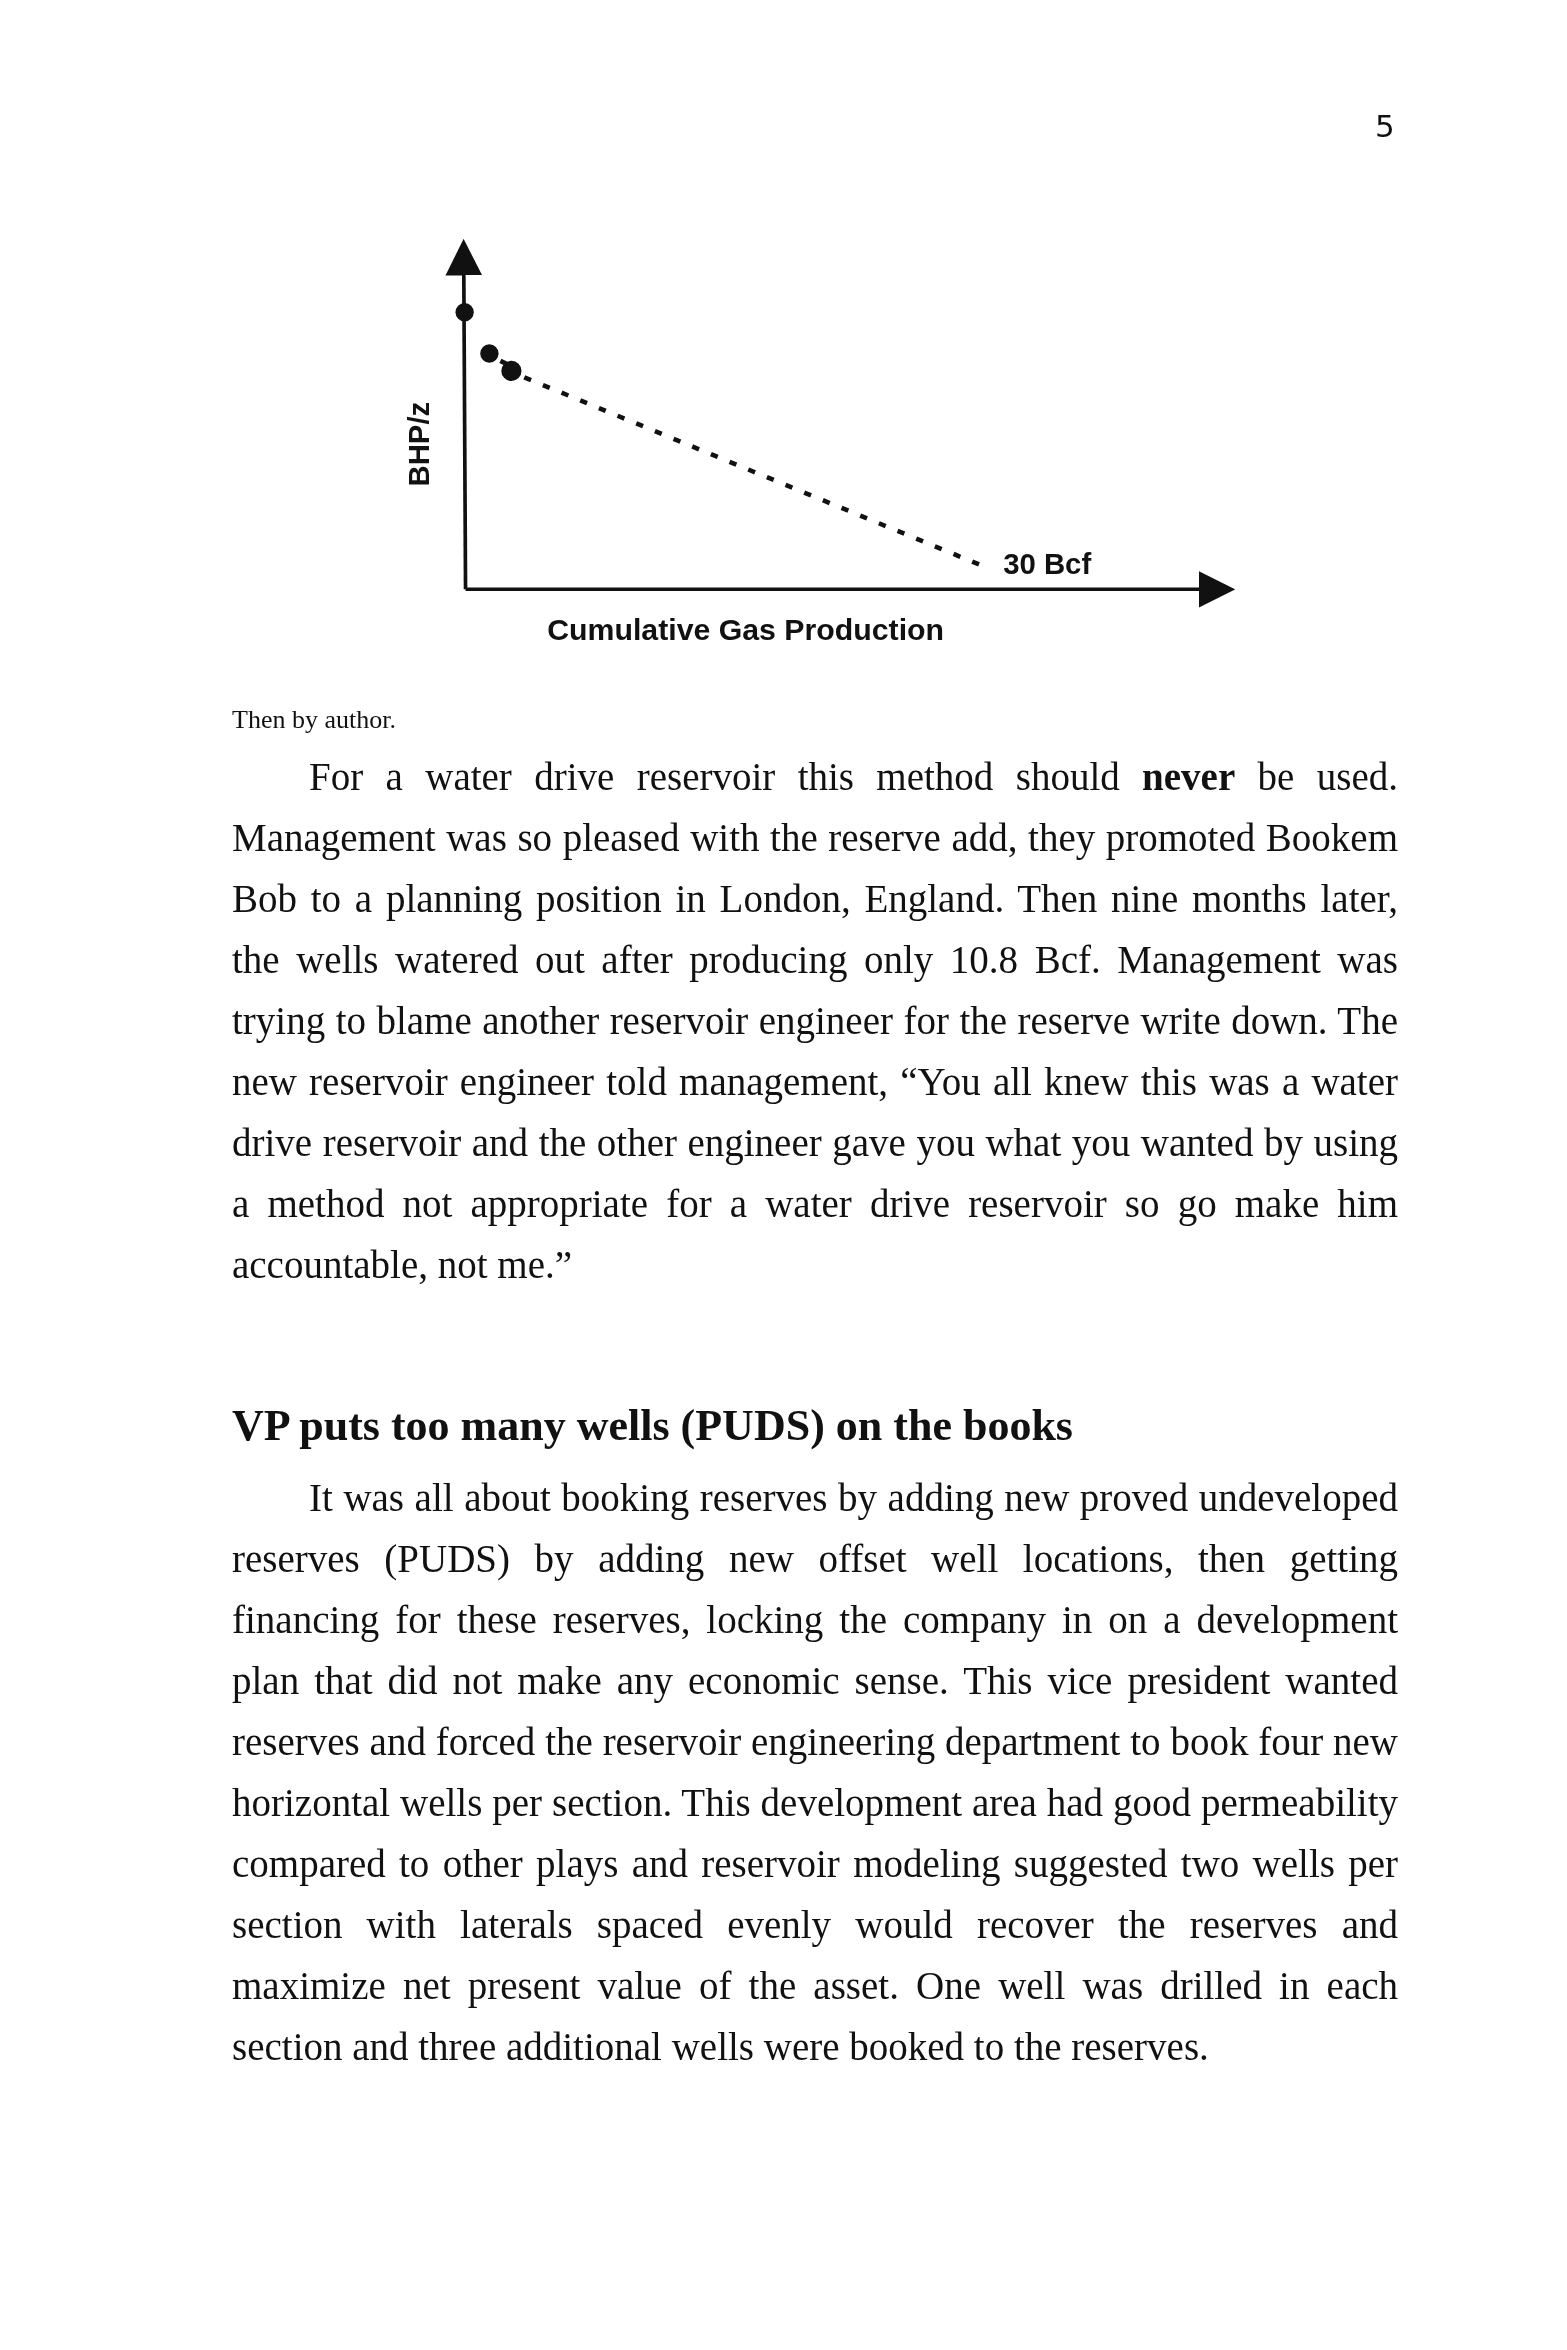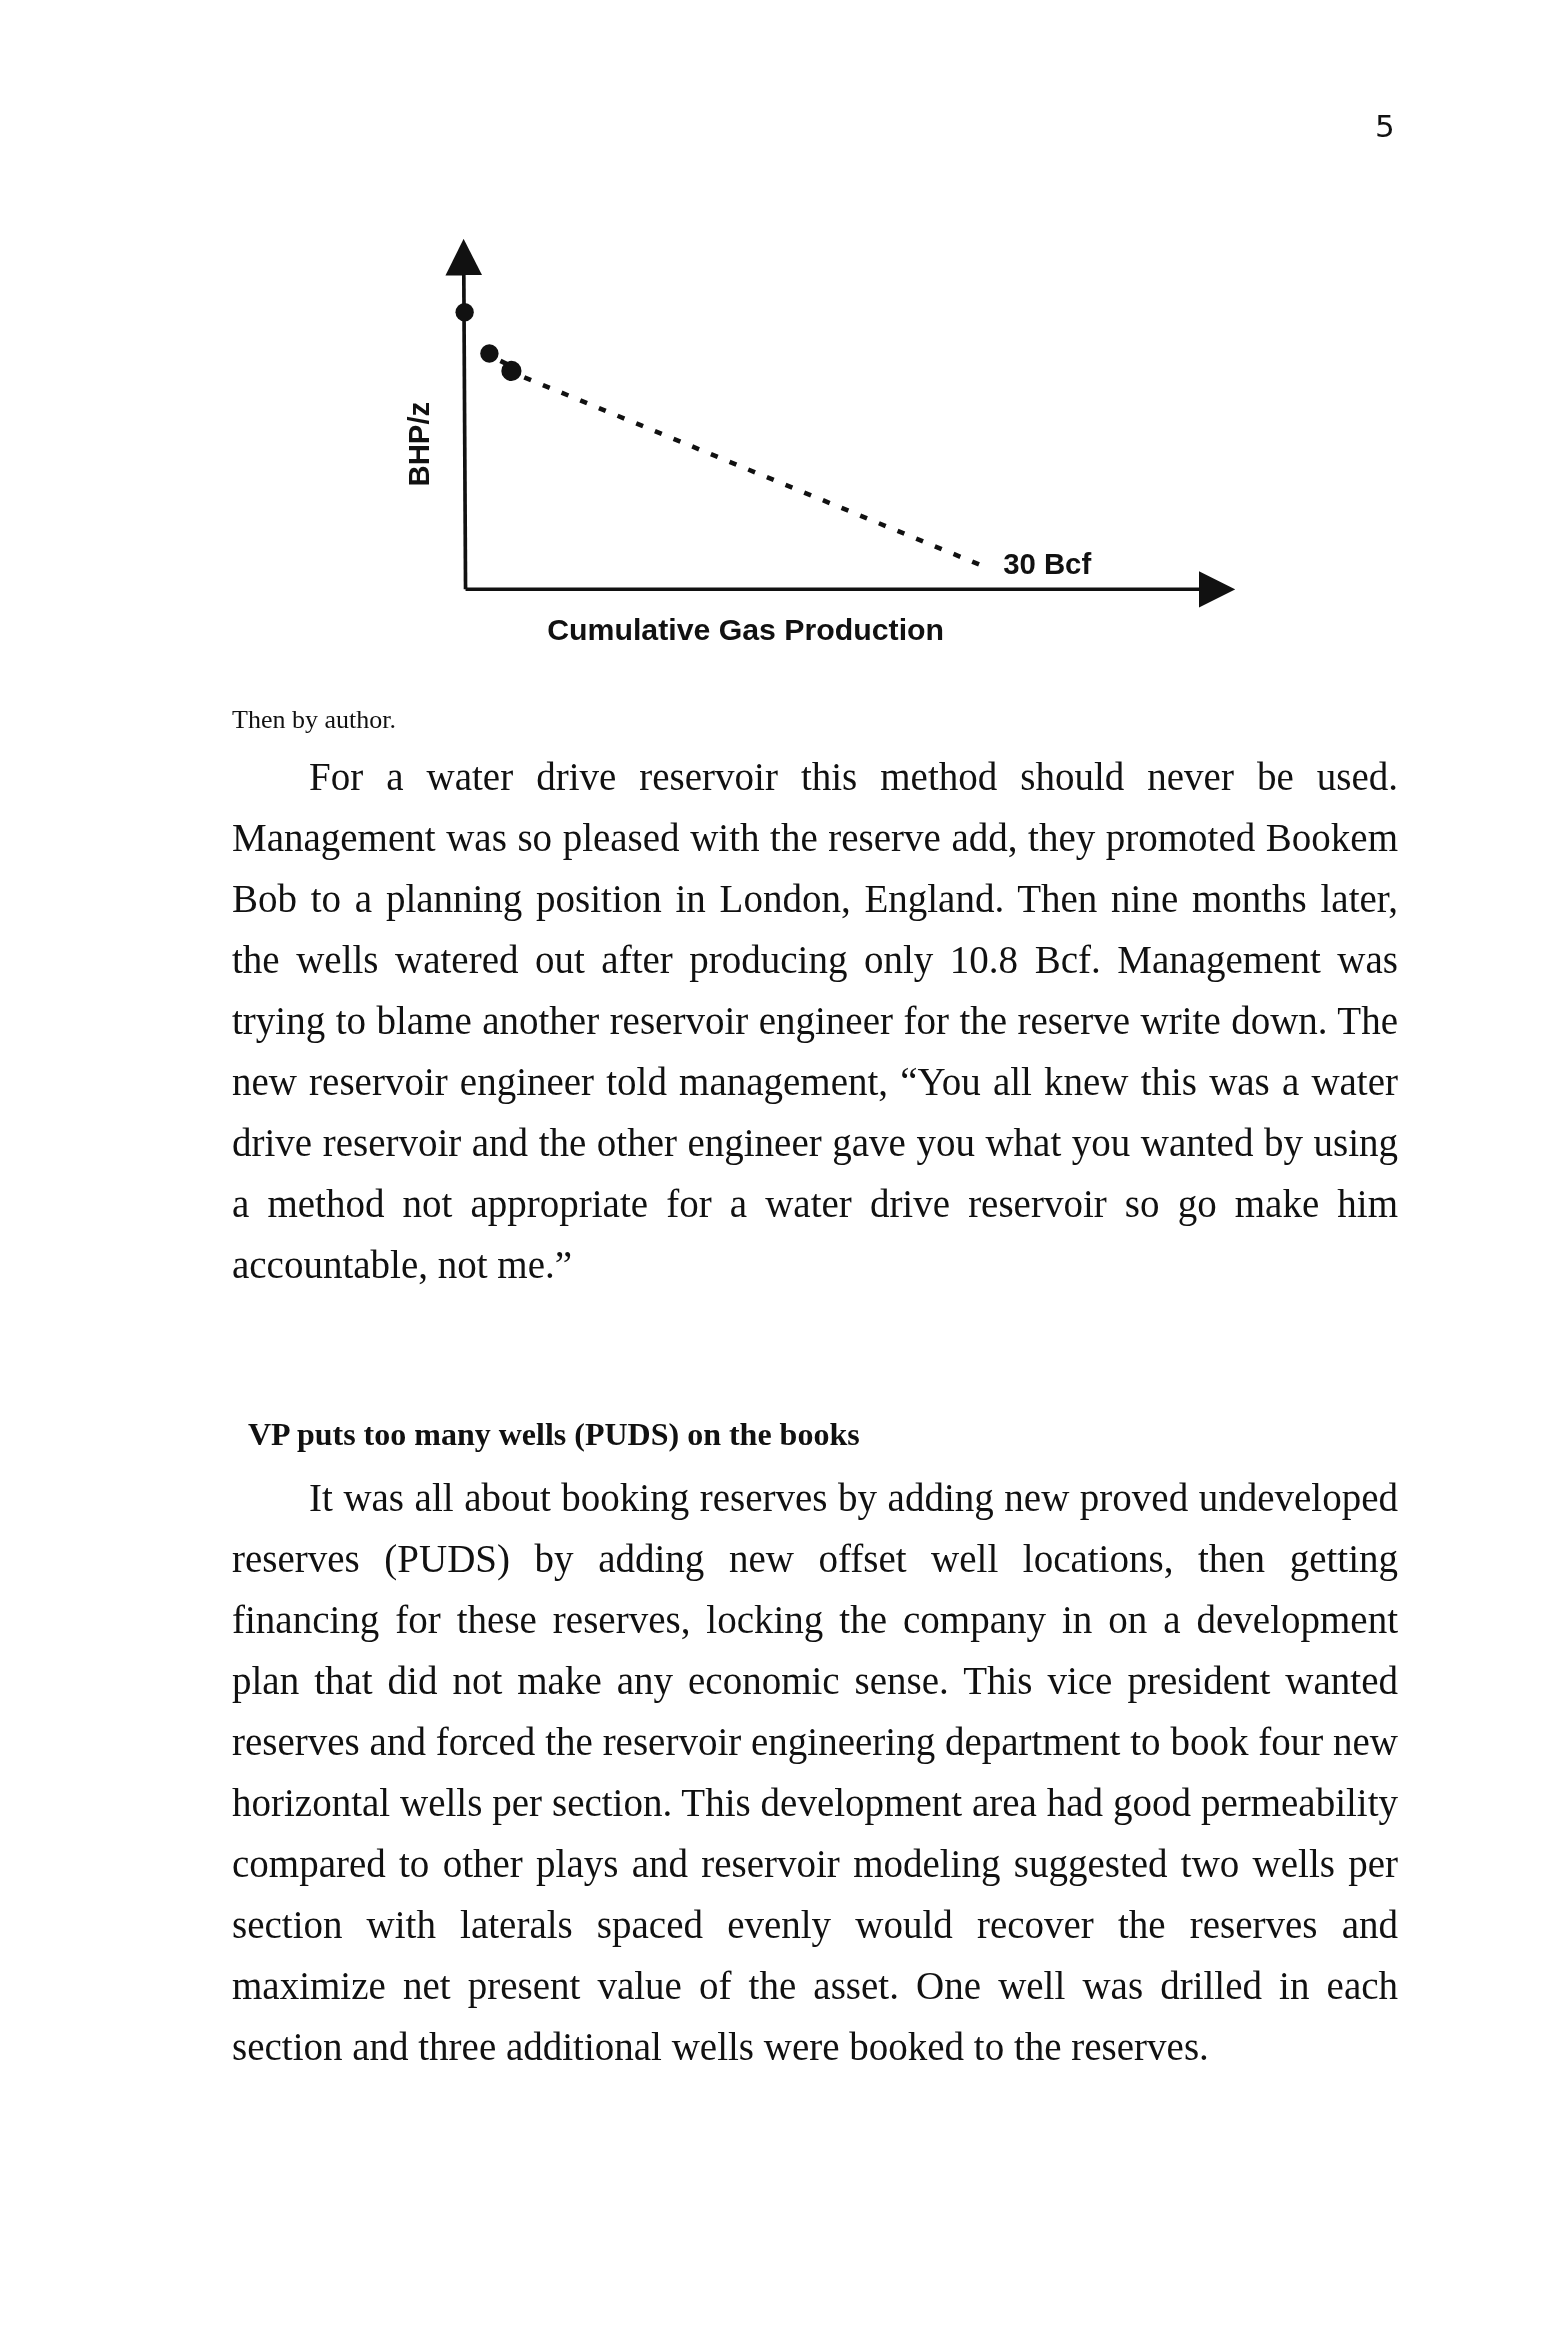--- a/index.html
+++ b/index.html
@@ -61,26 +61,26 @@
       margin: 0;
       text-indent: 77px;
     }
     .block-1 { top: 746px; }
     .heading {
       position: absolute;
       left: 232px;
       top: 1400px;
       font-family: "Liberation Serif", serif;
       font-weight: bold;
-      font-size: 32px;
+      font-size: 44px;
       color: #111;
-      margin: 16px;
+      margin: 0;
     }
     .block-2 { top: 1467px; }
-    b { font-weight: normal; }
+    b { font-weight: bold; }
   </style>
 </head>
 <body>
 
 <div class="page-number">5</div>
 
 <div class="figure">
   <svg viewBox="0 0 960 460">
     <defs>
       <marker id="arrowhead" markerWidth="10" markerHeight="10" refX="5" refY="5" orient="auto">

